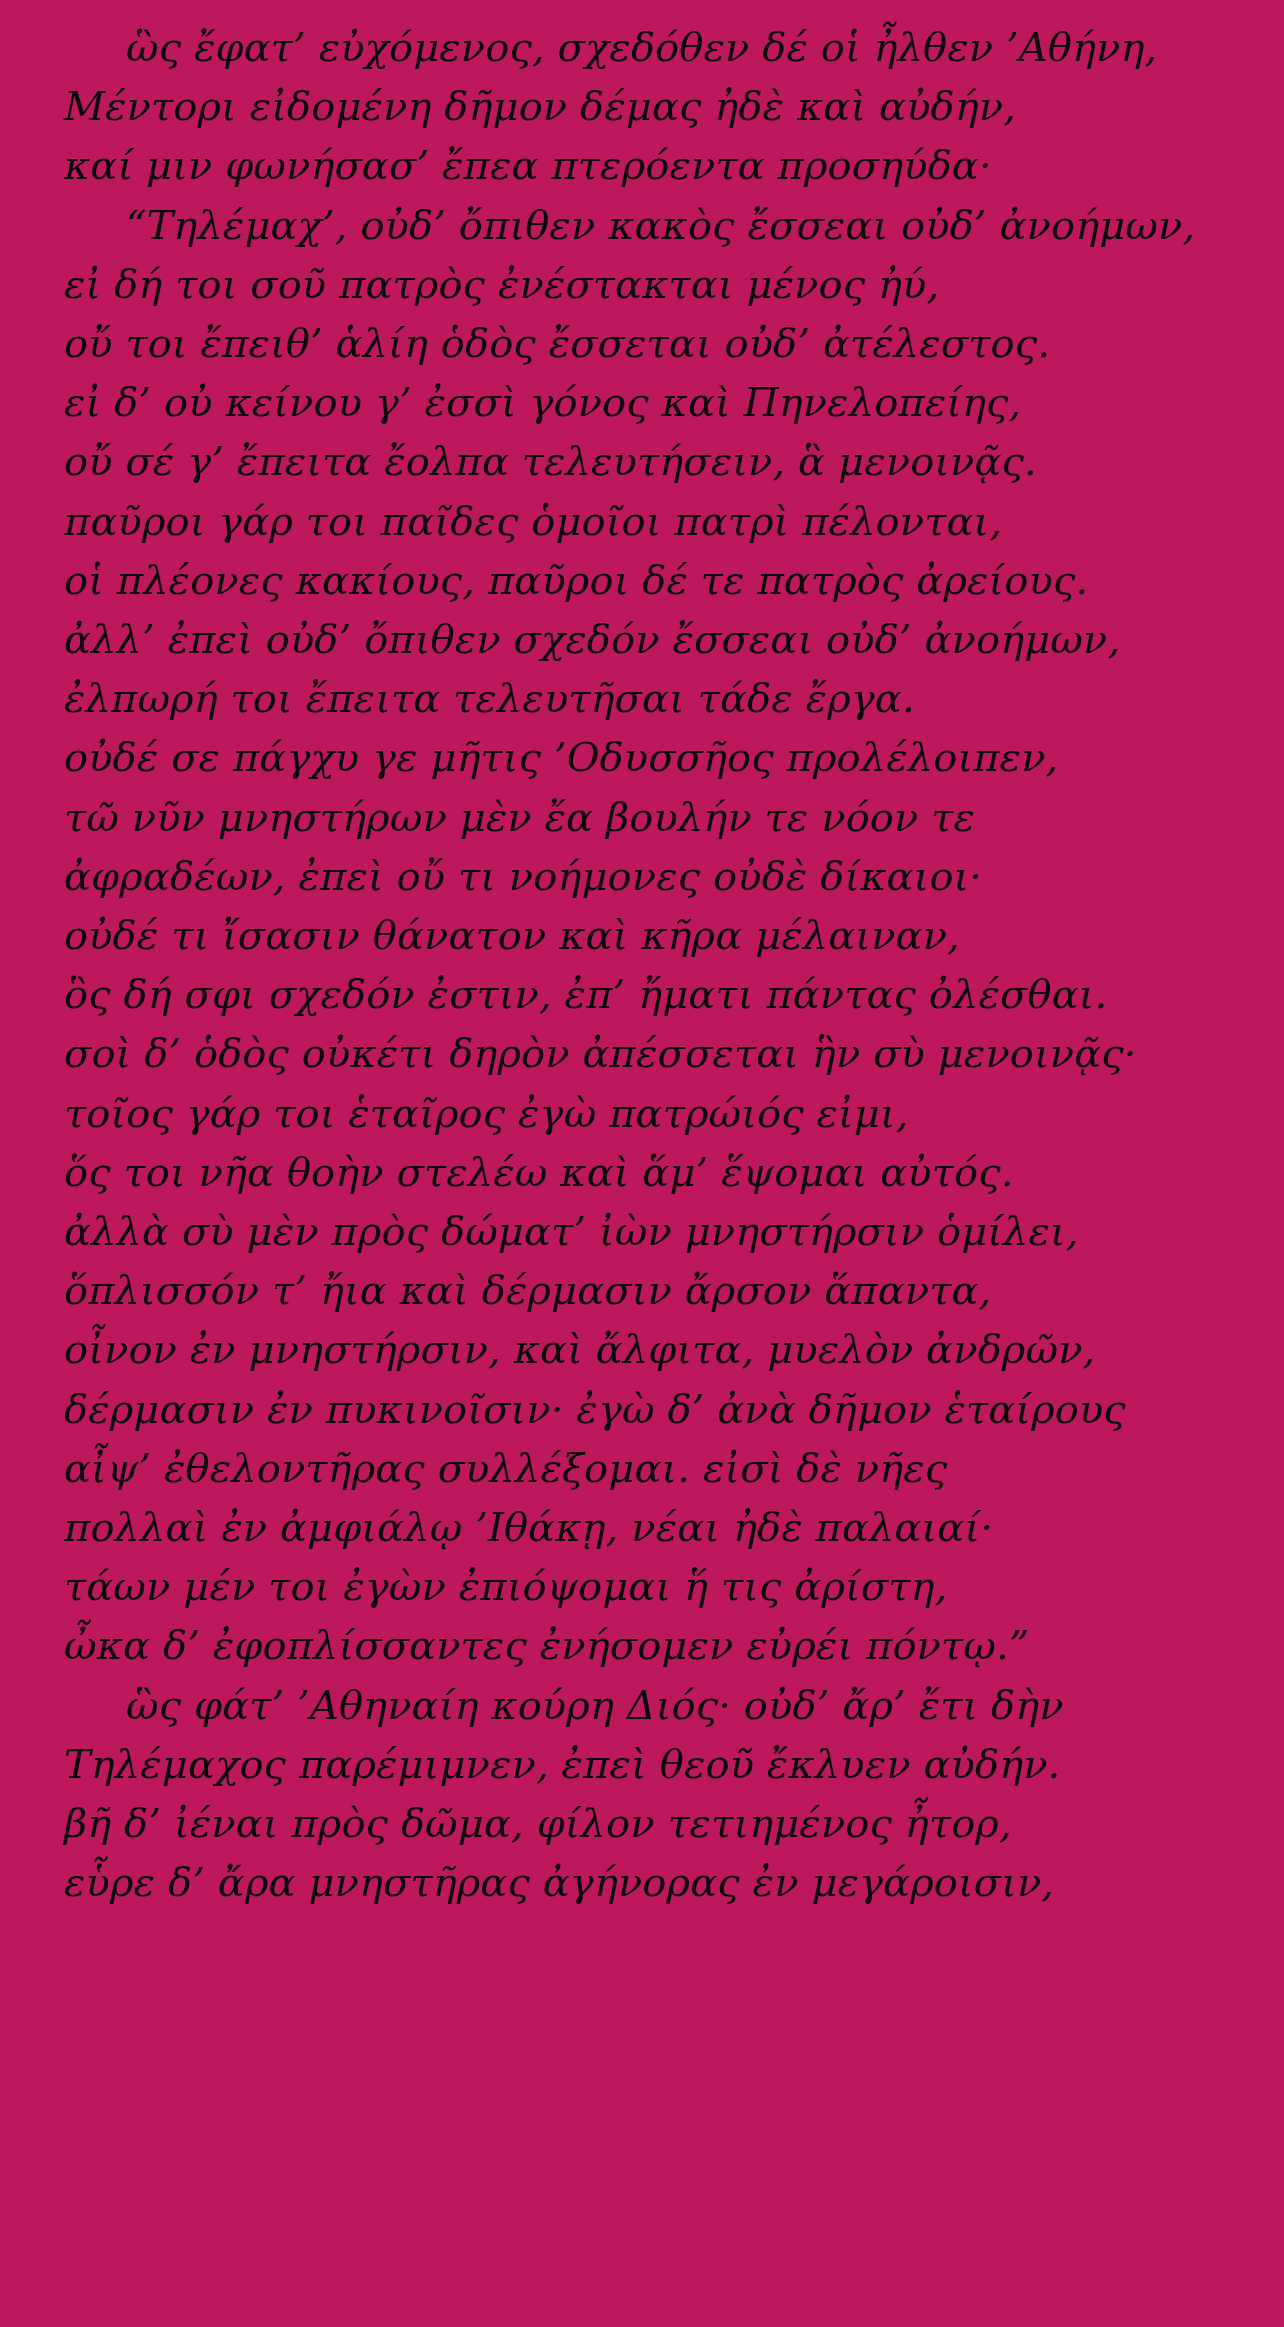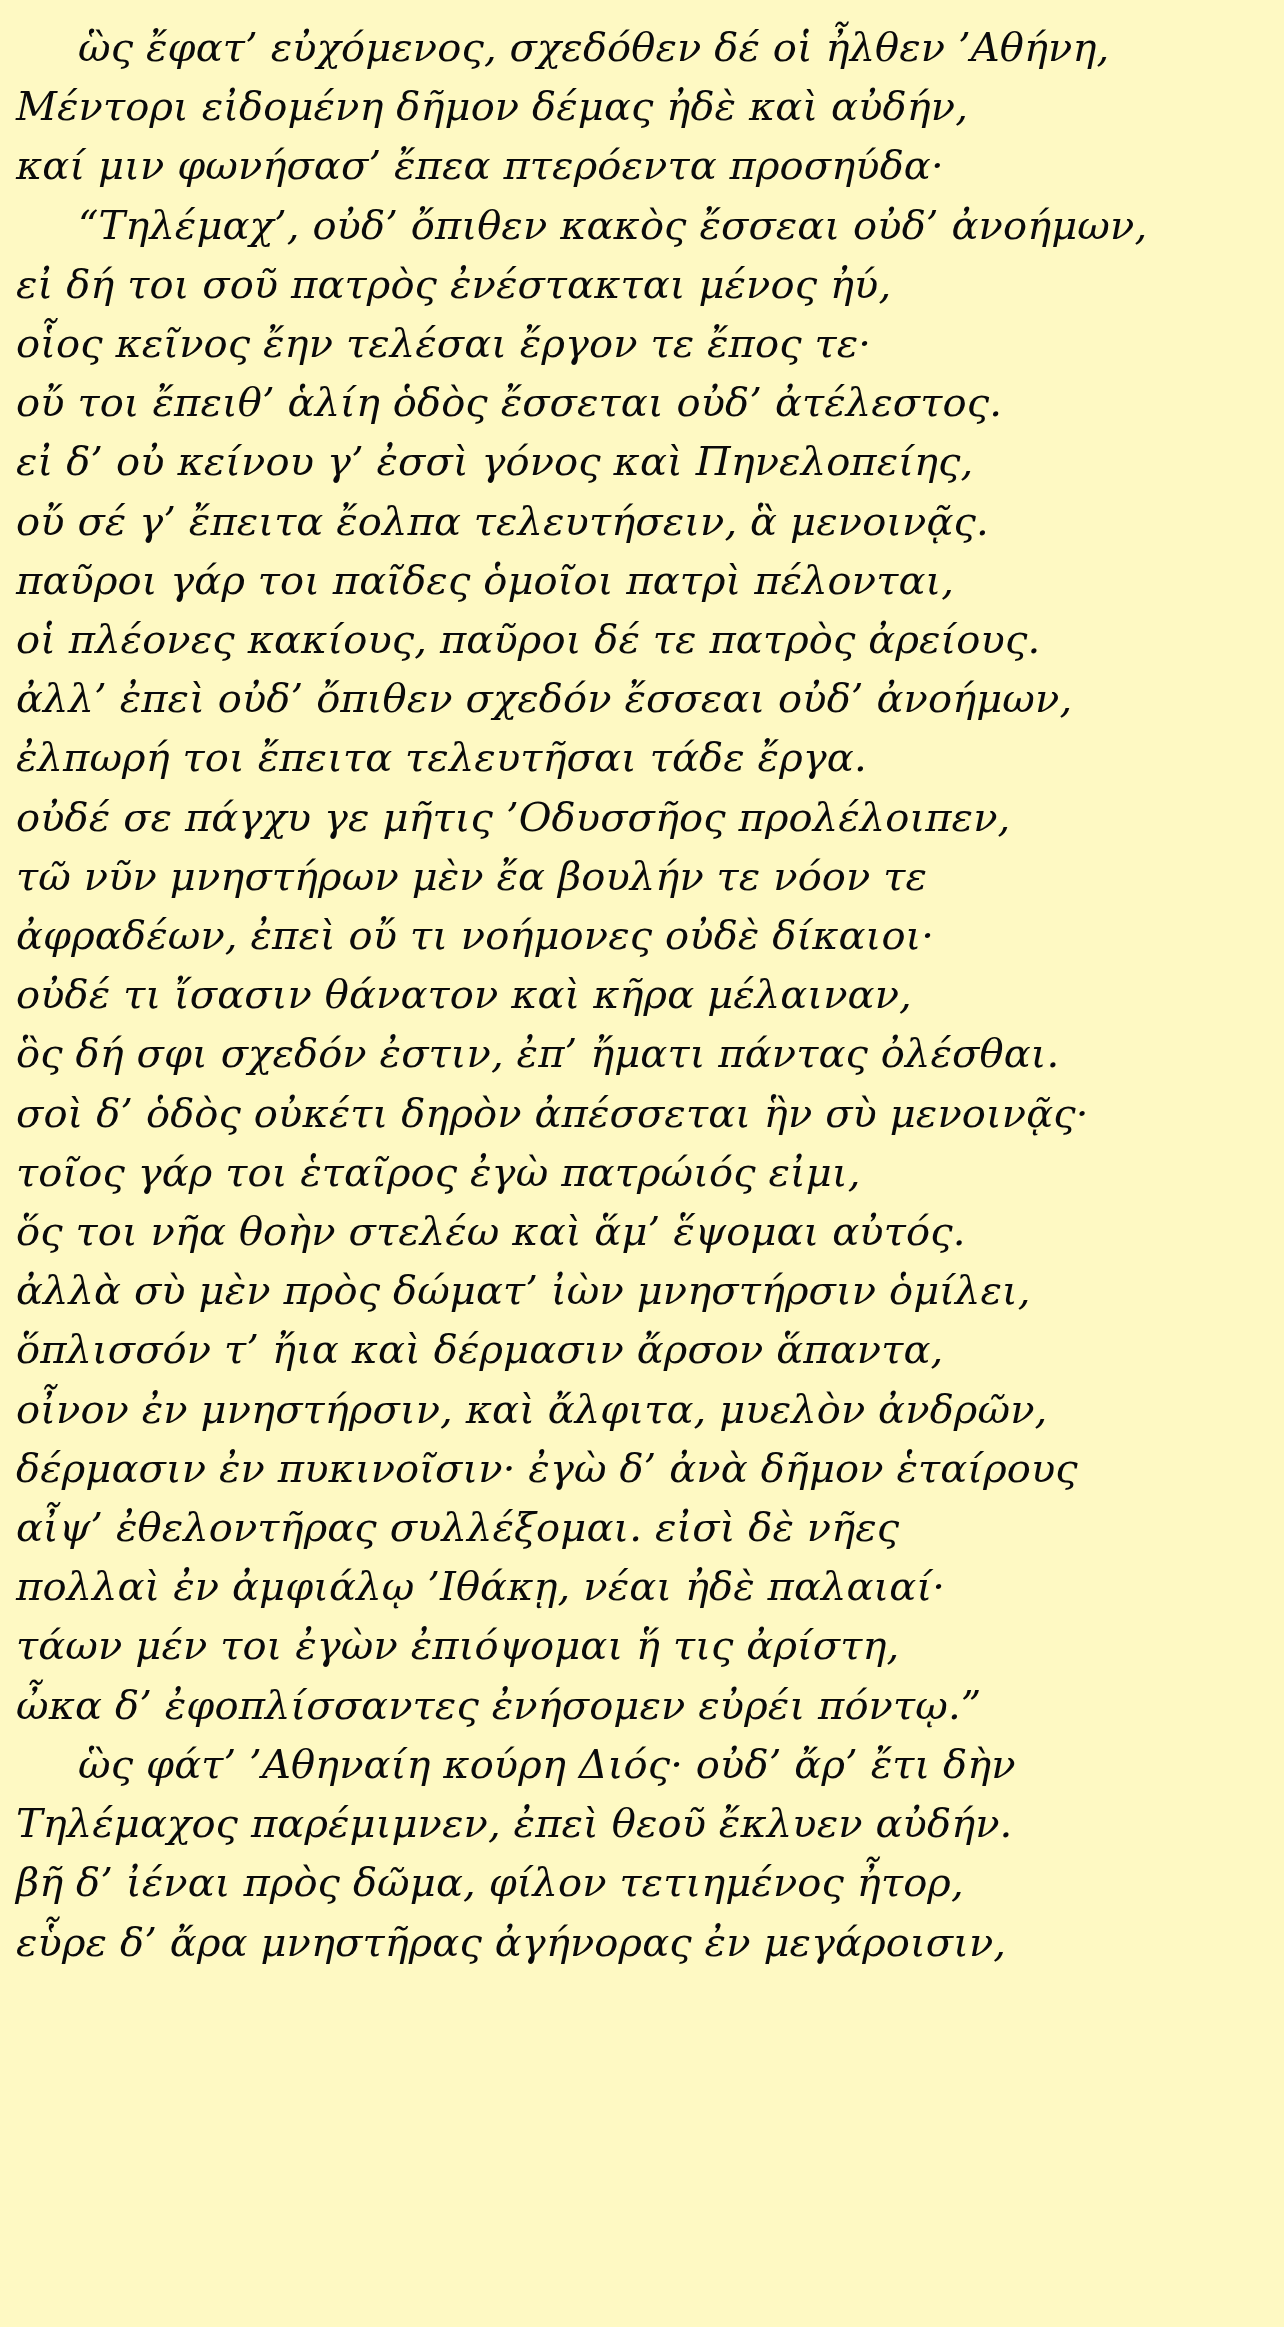--- a/index.html
+++ b/index.html
@@ -9,22 +9,22 @@
   }
   body {
     width: 1284px;
     min-height: 2327px;
     font-family: "DejaVu Serif", "Liberation Serif", serif;
   }
   .page {
     width: 1284px;
     min-height: 2327px;
     box-sizing: border-box;
-    padding: 18px 56px 20px 16px;
-    background: #fef9c3;
+    padding: 18px 56px 20px 64px;
+    background: #be185d;
   }
   .text-block {
     display: block;
   }
   .line {
     display: block;
     font-style: italic;
     font-size: 40px;
     line-height: 59.2px;
     color: #0a0a0a;
@@ -39,21 +39,20 @@
 </head>
 <body>
 
 <div class="page">
   <div class="text-block" id="lines-container">
       <span class="line indent">ὣς ἔφατ’ εὐχόμενος, σχεδόθεν δέ οἱ ἦλθεν ’Αθήνη,</span>
       <span class="line">Μέντορι εἰδομένη δῆμον δέμας ἠδὲ καὶ αὐδήν,</span>
       <span class="line">καί μιν φωνήσασ’ ἔπεα πτερόεντα προσηύδα·</span>
       <span class="line indent">“Τηλέμαχ’, οὐδ’ ὄπιθεν κακὸς ἔσσεαι οὐδ’ ἀνοήμων,</span>
       <span class="line">εἰ δή τοι σοῦ πατρὸς ἐνέστακται μένος ἠύ,</span>
-      <span class="line">οἷος κεῖνος ἔην τελέσαι ἔργον τε ἔπος τε·</span>
       <span class="line">οὔ τοι ἔπειθ’ ἁλίη ὁδὸς ἔσσεται οὐδ’ ἀτέλεστος.</span>
       <span class="line">εἰ δ’ οὐ κείνου γ’ ἐσσὶ γόνος καὶ Πηνελοπείης,</span>
       <span class="line">οὔ σέ γ’ ἔπειτα ἔολπα τελευτήσειν, ἃ μενοινᾷς.</span>
       <span class="line">παῦροι γάρ τοι παῖδες ὁμοῖοι πατρὶ πέλονται,</span>
       <span class="line">οἱ πλέονες κακίους, παῦροι δέ τε πατρὸς ἀρείους.</span>
       <span class="line">ἀλλ’ ἐπεὶ οὐδ’ ὄπιθεν σχεδόν ἔσσεαι οὐδ’ ἀνοήμων,</span>
       <span class="line">ἐλπωρή τοι ἔπειτα τελευτῆσαι τάδε ἔργα.</span>
       <span class="line">οὐδέ σε πάγχυ γε μῆτις ’Οδυσσῆος προλέλοιπεν,</span>
       <span class="line">τῶ νῦν μνηστήρων μὲν ἔα βουλήν τε νόον τε</span>
       <span class="line">ἀφραδέων, ἐπεὶ οὔ τι νοήμονες οὐδὲ δίκαιοι·</span>

